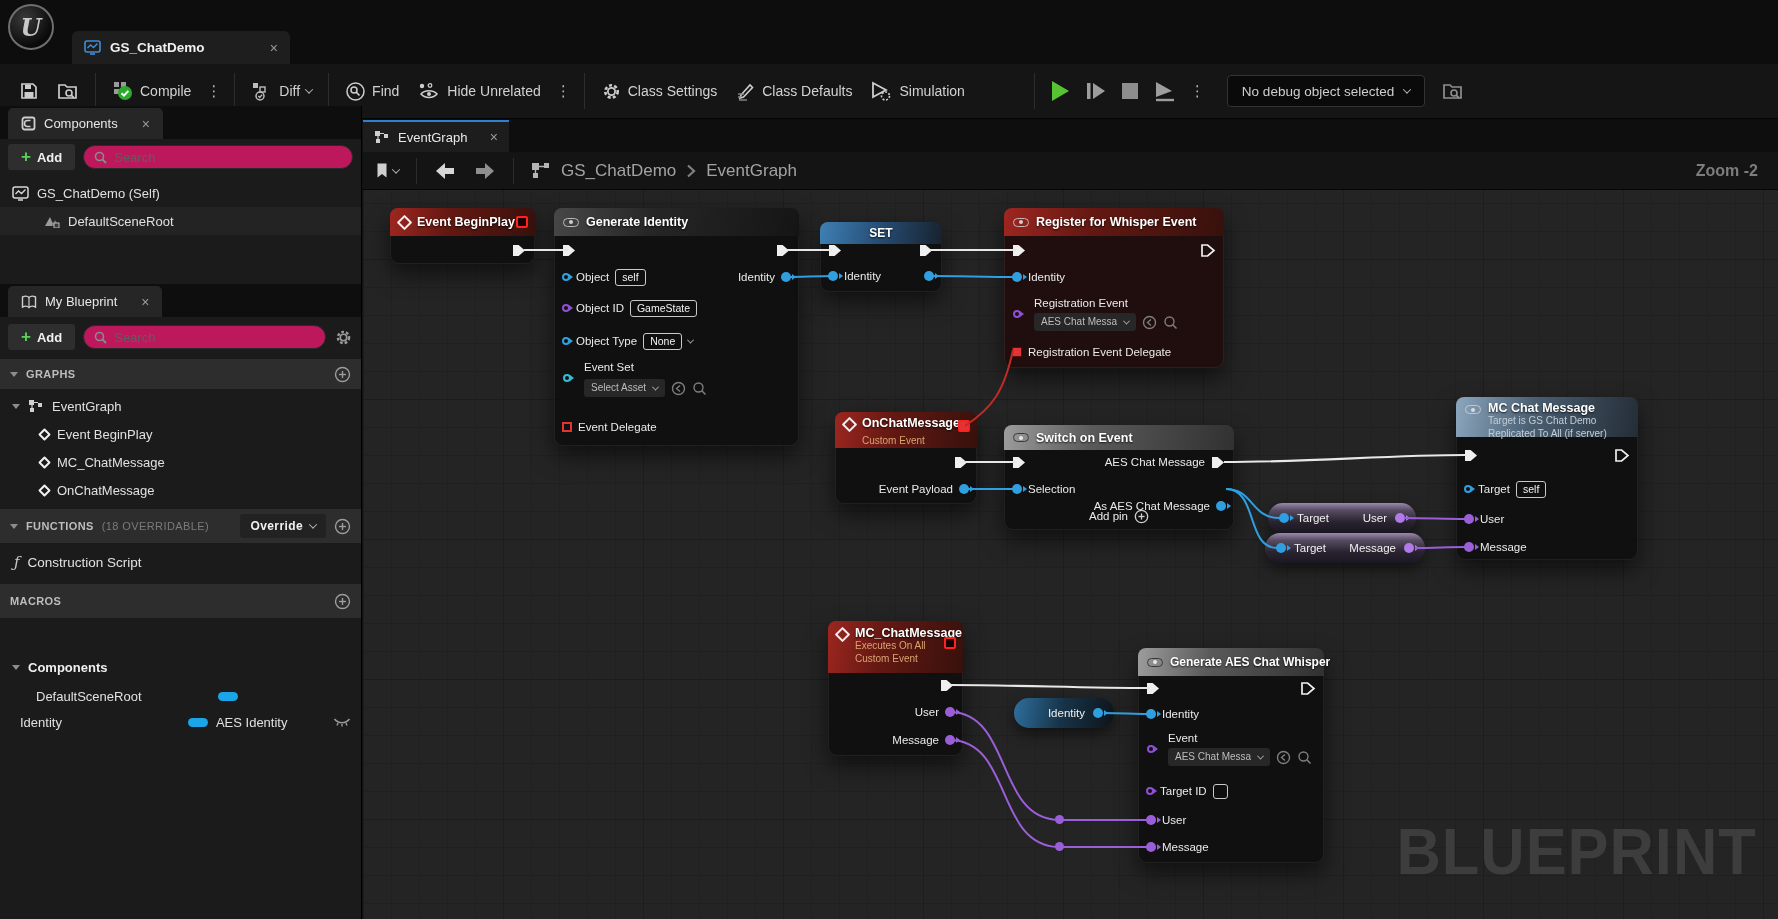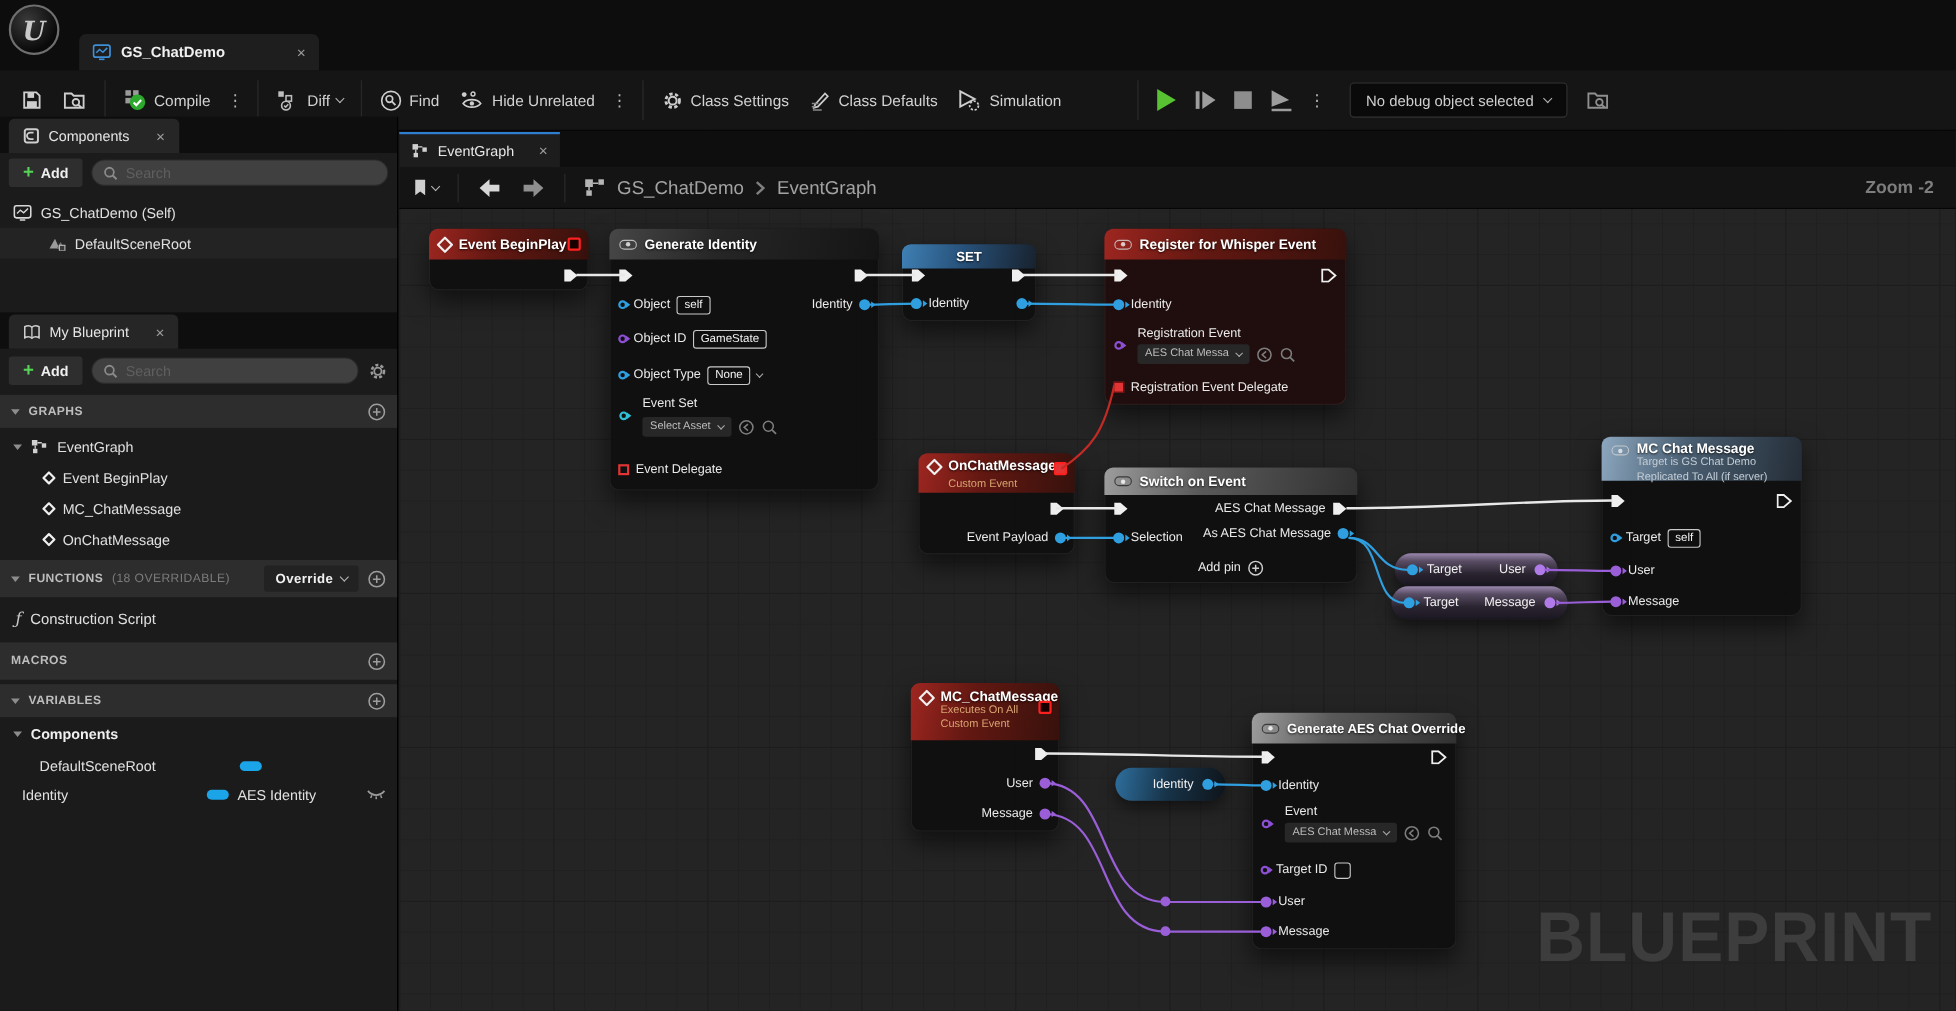--- a/index.html
+++ b/index.html
@@ -35,21 +35,21 @@
 
   
   #leftpanel{position:absolute;left:0;top:106px;width:362px;bottom:0;background:#1b1b1b;border-right:1px solid #000}
   .tabstrip{position:absolute;left:0;right:0;height:33px;background:#0e0e0e}
   .ptab{position:absolute;display:flex;align-items:center;gap:8px;background:#262626;border-radius:5px 5px 0 0;
     height:31px;padding:0 13px;font-size:13px;color:#e6e6e6}
   .addrow{position:absolute;left:0;right:0;height:28px;display:flex;align-items:center;gap:8px;padding:0 8px}
   .addbtn{display:flex;align-items:center;gap:6px;background:#2e2e2e;border-radius:3px;height:26px;
     padding:0 13px;font-size:13px;font-weight:bold;color:#f0f0f0}
   .plus{color:#57d457;font-size:17px;font-weight:bold;line-height:1;margin-top:-2px}
-  .search{flex:1;display:flex;align-items:center;gap:7px;background:#404040;border:1px solid #2a2a2a;
+  .search{flex:1;display:flex;align-items:center;gap:7px;background:#be185d;border:1px solid #2a2a2a;
     border-radius:13px;height:24px;padding:0 10px}
   .search input{background:none;border:none;outline:none;color:#ccc;font-size:13px;width:100%;font-family:inherit}
   .search input::placeholder{color:#5f5f5f}
   .trow{position:absolute;left:0;right:0;display:flex;align-items:center;gap:8px;font-size:13px;
     color:#e0e0e0;padding-left:12px;height:28px}
   .secbar{position:absolute;left:0;right:0;background:#2d2d2d;display:flex;align-items:center;gap:8px;
     padding:0 10px;font-size:11px;font-weight:bold;color:#bdbdbd;letter-spacing:.4px}
   .dim{color:#7b7b7b;font-weight:normal}
   .overridebtn{margin-left:auto;display:flex;align-items:center;gap:7px;background:#222;border-radius:3px;
     height:24px;padding:0 10px;font-size:12px;font-weight:bold;color:#f2f2f2}
@@ -373,30 +373,20 @@
   </div>
   <div class="secbar" style="top:478px;height:34px">
     <span>MACROS</span>
     <span class="spacer"></span>
     <svg class="icon" width="17" height="17" viewBox="0 0 17 17">
         <circle cx="8.5" cy="8.5" r="7" fill="none" stroke="#9d9d9d" stroke-width="1.4"></circle>
         <line x1="8.5" y1="5" x2="8.5" y2="12" stroke="#9d9d9d" stroke-width="1.4"></line>
         <line x1="5" y1="8.5" x2="12" y2="8.5" stroke="#9d9d9d" stroke-width="1.4"></line>
       </svg>
   </div>
-  <div class="secbar" style="top:516px;height:30px">
-    <span class="tri"></span>
-    <span>VARIABLES</span>
-    <span class="spacer"></span>
-    <svg class="icon" width="17" height="17" viewBox="0 0 17 17">
-        <circle cx="8.5" cy="8.5" r="7" fill="none" stroke="#9d9d9d" stroke-width="1.4"></circle>
-        <line x1="8.5" y1="5" x2="8.5" y2="12" stroke="#9d9d9d" stroke-width="1.4"></line>
-        <line x1="5" y1="8.5" x2="12" y2="8.5" stroke="#9d9d9d" stroke-width="1.4"></line>
-      </svg>
-  </div>
   <div class="trow" style="top:549px;height:24px;font-weight:bold;color:#f0f0f0">
     <span class="tri"></span>
     <span>Components</span>
   </div>
   <div class="trow" style="top:576px;padding-left:36px">
     <span>DefaultSceneRoot</span>
     <span class="bluepill" style="margin-left:68px"></span>
   </div>
   <div class="trow" style="top:602px;padding-left:20px">
     <span>Identity</span>
@@ -648,21 +638,21 @@
   <div class="row rr" style="top:27px">
     <span>AES Chat Message</span>
     <svg width="15" height="13" viewBox="0 0 15 13">
         <path d="M1 1h5.6l6.4 5.5-6.4 5.5H1z" fill="#efefef"></path>
       </svg>
   </div>
   <div class="row rl" style="top:54px">
     <span class="pc f" style="--c:#2f9fe0"></span>
     <span>Selection</span>
   </div>
-  <div class="row rr" style="top:50px">
+  <div class="row rr" style="top:71px">
     <span>As AES Chat Message</span>
     <span class="pc f" style="--c:#2f9fe0"></span>
   </div>
   <div class="row" style="top:81px;left:0;right:0;justify-content:center">
     <span>Add pin</span>
     <svg width="15" height="15" viewBox="0 0 17 17">
         <circle cx="8.5" cy="8.5" r="7" fill="none" stroke="#cfcfcf" stroke-width="1.5"></circle>
         <line x1="8.5" y1="5" x2="8.5" y2="12" stroke="#cfcfcf" stroke-width="1.5"></line>
         <line x1="5" y1="8.5" x2="12" y2="8.5" stroke="#cfcfcf" stroke-width="1.5"></line>
       </svg>
@@ -745,21 +735,21 @@
 </div>
 
 <div class="pill blue" style="left:1014px;top:698px;width:100px;height:30px;justify-content:flex-end">
   <span>Identity</span>
   <span class="pc f" style="--c:#2f9fe0"></span>
 </div>
 
 <div class="node" style="left:1138px;top:648px;width:186px;height:215px">
   <div class="nhead h28 hdr-grey">
     <span class="fnicon" style="border-color:#3a3a3a;opacity:1"></span>
-    <span class="htitle" style="font-size:12px">Generate AES Chat Override</span>
+    <span class="htitle" style="font-size:12px">Generate AES Chat Whisper</span>
   </div>
   <div class="row rl" style="top:30px">
     <svg width="15" height="13" viewBox="0 0 15 13">
         <path d="M1 1h5.6l6.4 5.5-6.4 5.5H1z" fill="#efefef"></path>
       </svg>
   </div>
   <div class="row rr" style="top:30px">
     <svg width="15" height="13" viewBox="0 0 15 13">
         <path d="M1 1h5.6l6.4 5.5-6.4 5.5H1z" fill="none" stroke="#efefef" stroke-width="1.7"></path>
       </svg>

